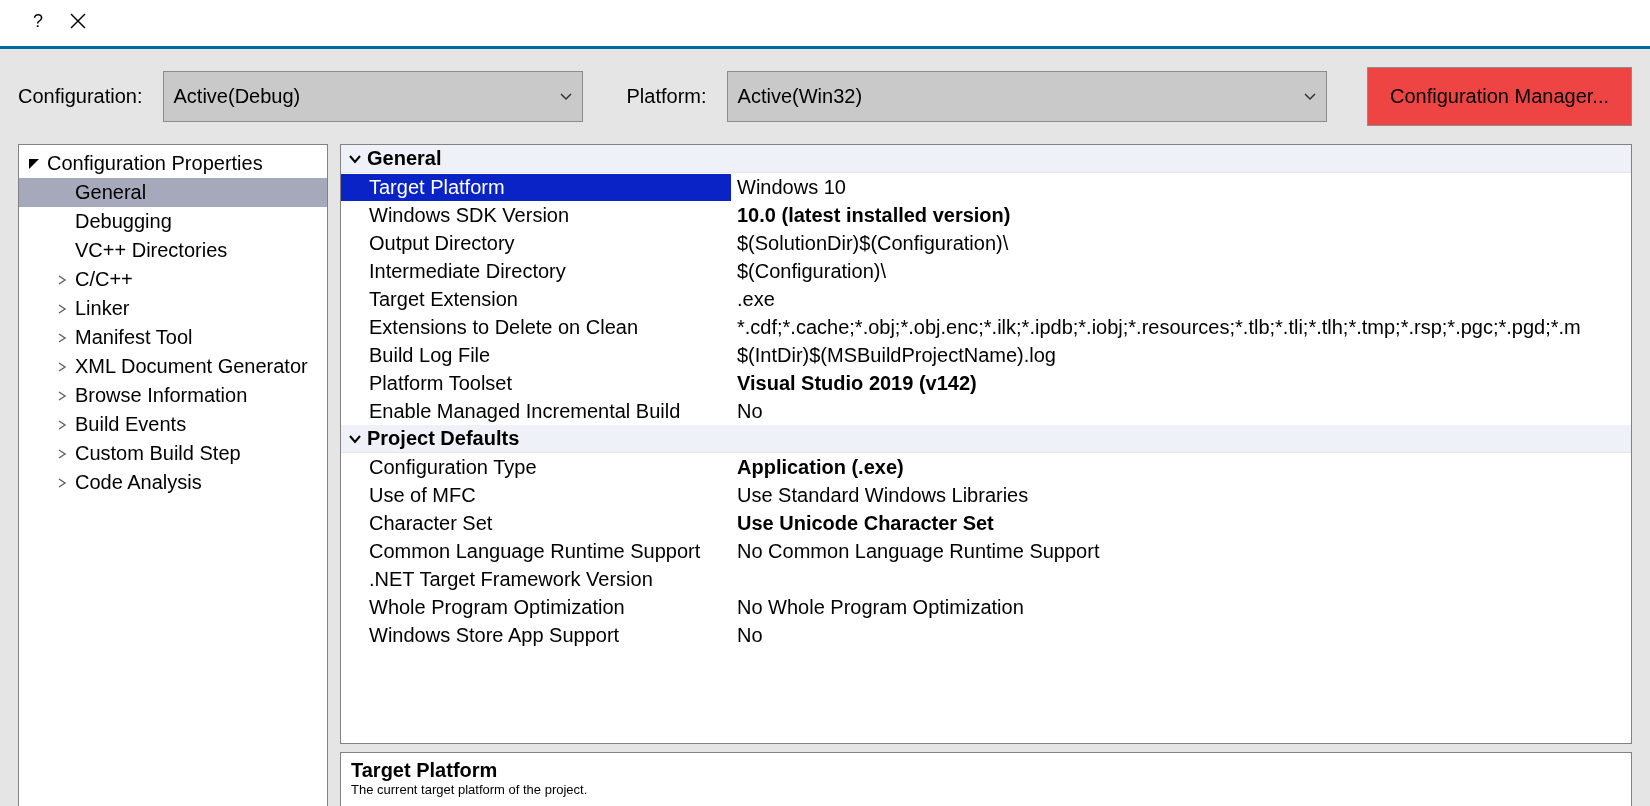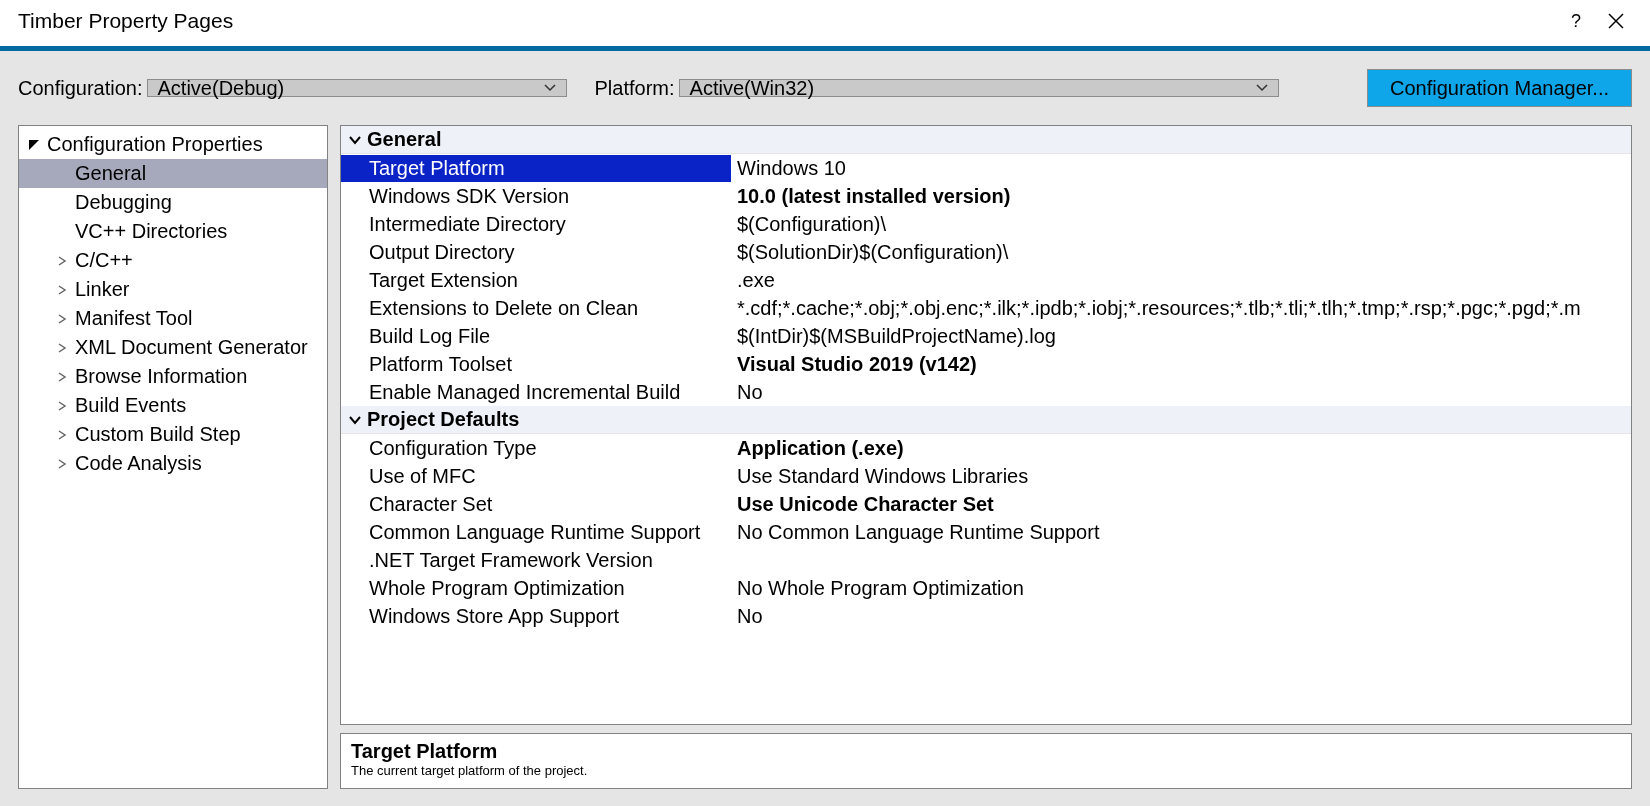--- a/index.html
+++ b/index.html
@@ -21,48 +21,48 @@
   .titlebar-title { font-size: 21px; flex: 1; }
   .titlebar-btn {
     width: 40px; height: 30px;
     display: flex; align-items: center; justify-content: center;
     font-size: 18px;
     cursor: pointer;
   }
   .close-x svg { width: 16px; height: 16px; }
   .toolbar {
     background: #e5e5e5;
-    border-top: 5px solid #0369a1;
+    border-top: 3px solid #0369a1;
     padding: 18px 18px 10px 18px;
     display: flex;
     align-items: center;
-    gap: 4px;
+    gap: 20px;
   }
   .toolbar-label { font-size: 20px; }
   .dropdown {
     background: #c9c9c9;
     border: 1px solid #8c8c8c;
-    height: 18px;
+    height: 51px;
     display: flex;
     align-items: center;
     padding: 0 10px;
     font-size: 20px;
     position: relative;
     cursor: pointer;
   }
   .dropdown.cfg { width: 420px; }
   .dropdown.plat { width: 600px; }
   .dropdown .caret {
     position: absolute; right: 10px; top: 50%; transform: translateY(-50%);
   }
   .caret svg { width: 12px; height: 8px; display:block; }
   .btn {
-    background: #0ea5e9;
+    background: #ef4444;
     border: 1px solid #8c8c8c;
-    height: 38px;
+    height: 59px;
     padding: 0 22px;
     font-size: 20px;
     display: flex; align-items: center;
     cursor: pointer;
     margin-left: auto;
   }
   .body-row {
     display: flex;
     padding: 8px 18px 18px 18px;
     background: #e5e5e5;
@@ -150,21 +150,20 @@
     background: #fff;
     padding: 6px 10px 10px 10px;
   }
   .desc-title { font-weight: 700; font-size: 20px; }
   .desc-text { font-size: 13px; }
 </style>
 </head>
 <body>
 
 <div class="titlebar">
-  <div class="titlebar-title">Timber Property Pages</div>
   <div class="titlebar-btn">?</div>
   <div class="titlebar-btn close-x">
     <svg viewBox="0 0 16 16">
         <line x1="1" y1="1" x2="15" y2="15" stroke="#000" stroke-width="1.5"></line>
         <line x1="15" y1="1" x2="1" y2="15" stroke="#000" stroke-width="1.5"></line>
       </svg>
   </div>
 </div>
 
 <div class="toolbar">
@@ -295,26 +294,26 @@
       <div id="rows1">
           <div class="prop-row sel">
             <div class="prop-label">Target Platform</div>
             <div class="prop-value">Windows 10</div>
           </div>
           <div class="prop-row">
             <div class="prop-label">Windows SDK Version</div>
             <div class="prop-value bold">10.0 (latest installed version)</div>
           </div>
           <div class="prop-row">
+            <div class="prop-label">Output Directory</div>
+            <div class="prop-value">$(SolutionDir)$(Configuration)\</div>
+          </div>
+          <div class="prop-row">
             <div class="prop-label">Intermediate Directory</div>
             <div class="prop-value">$(Configuration)\</div>
-          </div>
-          <div class="prop-row">
-            <div class="prop-label">Output Directory</div>
-            <div class="prop-value">$(SolutionDir)$(Configuration)\</div>
           </div>
           <div class="prop-row">
             <div class="prop-label">Target Extension</div>
             <div class="prop-value">.exe</div>
           </div>
           <div class="prop-row">
             <div class="prop-label">Extensions to Delete on Clean</div>
             <div class="prop-value">*.cdf;*.cache;*.obj;*.obj.enc;*.ilk;*.ipdb;*.iobj;*.resources;*.tlb;*.tli;*.tlh;*.tmp;*.rsp;*.pgc;*.pgd;*.m</div>
           </div>
           <div class="prop-row">

